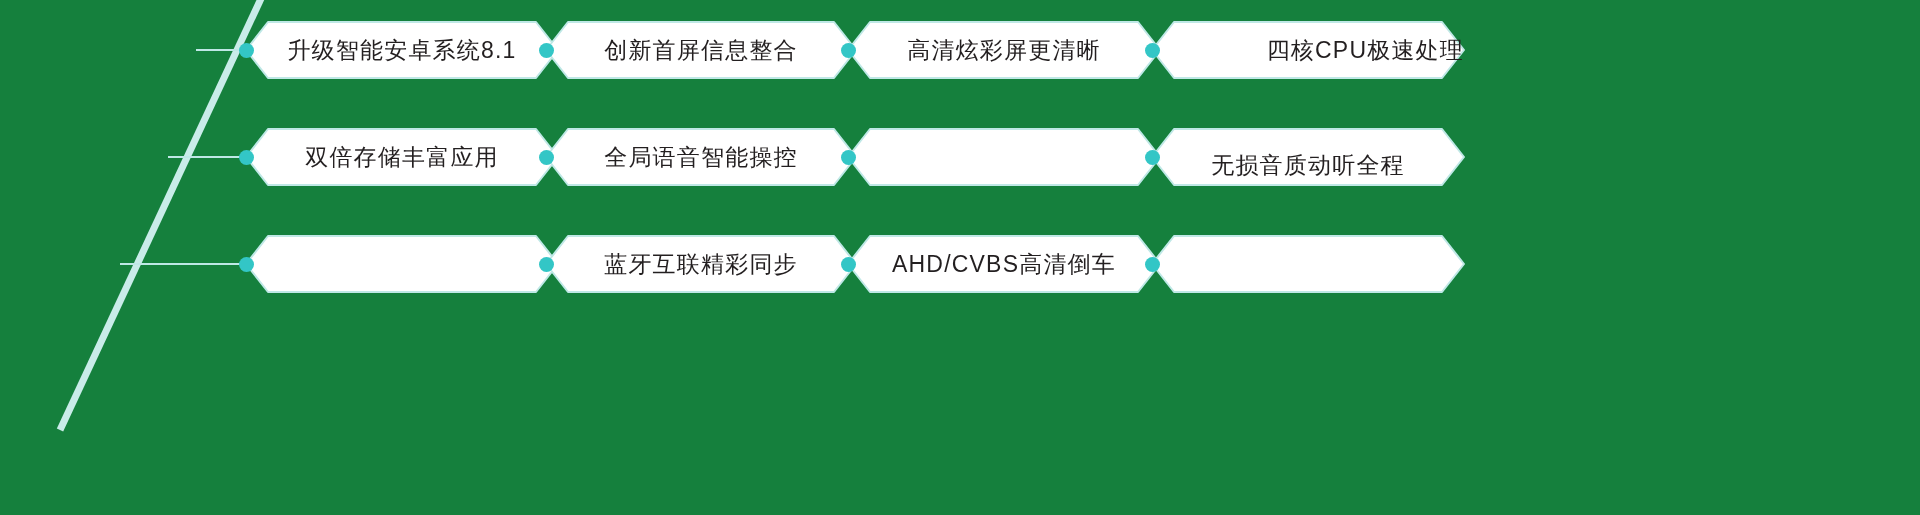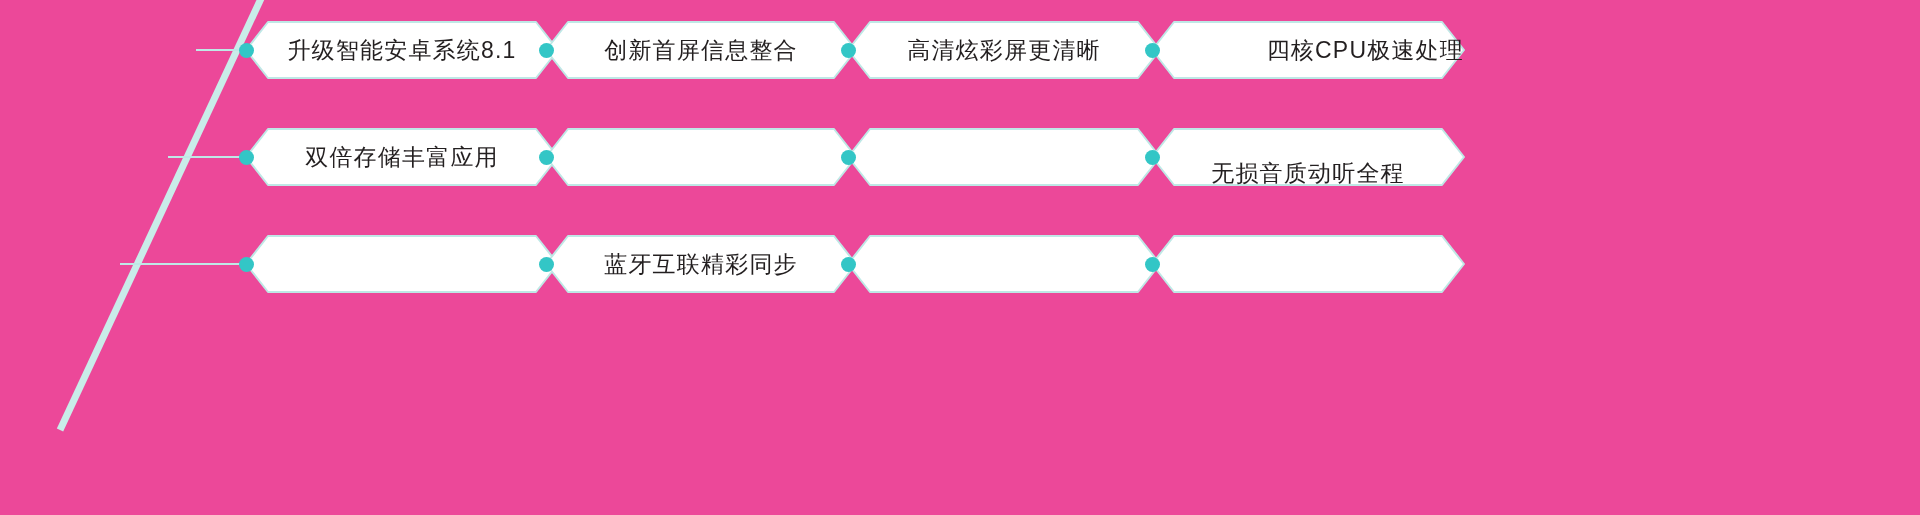--- a/index.html
+++ b/index.html
@@ -7,21 +7,21 @@
     padding: 0;
     background: #ffffff;
   }
   body {
     font-family: "Liberation Sans", "DejaVu Sans", sans-serif;
   }
   #canvas {
     position: relative;
     width: 1920px;
     height: 515px;
-    background: #ec4899;
+    background: #15803d;
     overflow: hidden;
   }
   #bg-svg {
     position: absolute;
     left: 0;
     top: 0;
     width: 1920px;
     height: 515px;
   }
   .row {
@@ -108,31 +108,37 @@
         <div class="node" style="left: 1152px; top: 0px; width: 312px; justify-content: flex-end;">
           <span class="node-label">四核CPU极速处理</span>
         </div>
         <div class="dot" style="left: 1144.5px; top: 20.5px; background: rgb(51, 198, 198);"></div>
       </div>
       <div class="row" style="top: 129px; text-decoration: underline;">
         <div class="node" style="left: 246px; top: 0px; width: 312px;">
           <span class="node-label">双倍存储丰富应用</span>
         </div>
         <div class="dot" style="left: 238.5px; top: 20.5px; background: rgb(51, 198, 198);"></div>
+        <div class="node" style="left: 546px; top: 0px; width: 310px;">
+          <span class="node-label">全局语音智能操控</span>
+        </div>
         <div class="dot" style="left: 538.5px; top: 20.5px; background: rgb(51, 198, 198);"></div>
         <div class="dot" style="left: 840.5px; top: 20.5px; background: rgb(51, 198, 198);"></div>
-        <div class="node" style="left: 1152px; top: 16px; width: 312px;">
+        <div class="node" style="left: 1152px; top: 8px; width: 312px;">
           <span class="node-label">无损音质动听全程</span>
         </div>
         <div class="dot" style="left: 1144.5px; top: 20.5px; background: rgb(51, 198, 198);"></div>
       </div>
       <div class="row" style="top: 236px;">
         <div class="dot" style="left: 238.5px; top: 20.5px; background: rgb(51, 198, 198);"></div>
         <div class="node" style="left: 546px; top: 0px; width: 310px; align-items: center;">
           <span class="node-label">蓝牙互联精彩同步</span>
         </div>
         <div class="dot" style="left: 538.5px; top: 20.5px; background: rgb(51, 198, 198);"></div>
+        <div class="node" style="left: 848px; top: 0px; width: 312px;">
+          <span class="node-label">AHD/CVBS高清倒车</span>
+        </div>
         <div class="dot" style="left: 840.5px; top: 20.5px; background: rgb(51, 198, 198);"></div>
         <div class="dot" style="left: 1144.5px; top: 20.5px; background: rgb(51, 198, 198);"></div>
       </div>
     </div>
 
 </div>
 
 </body></html>

